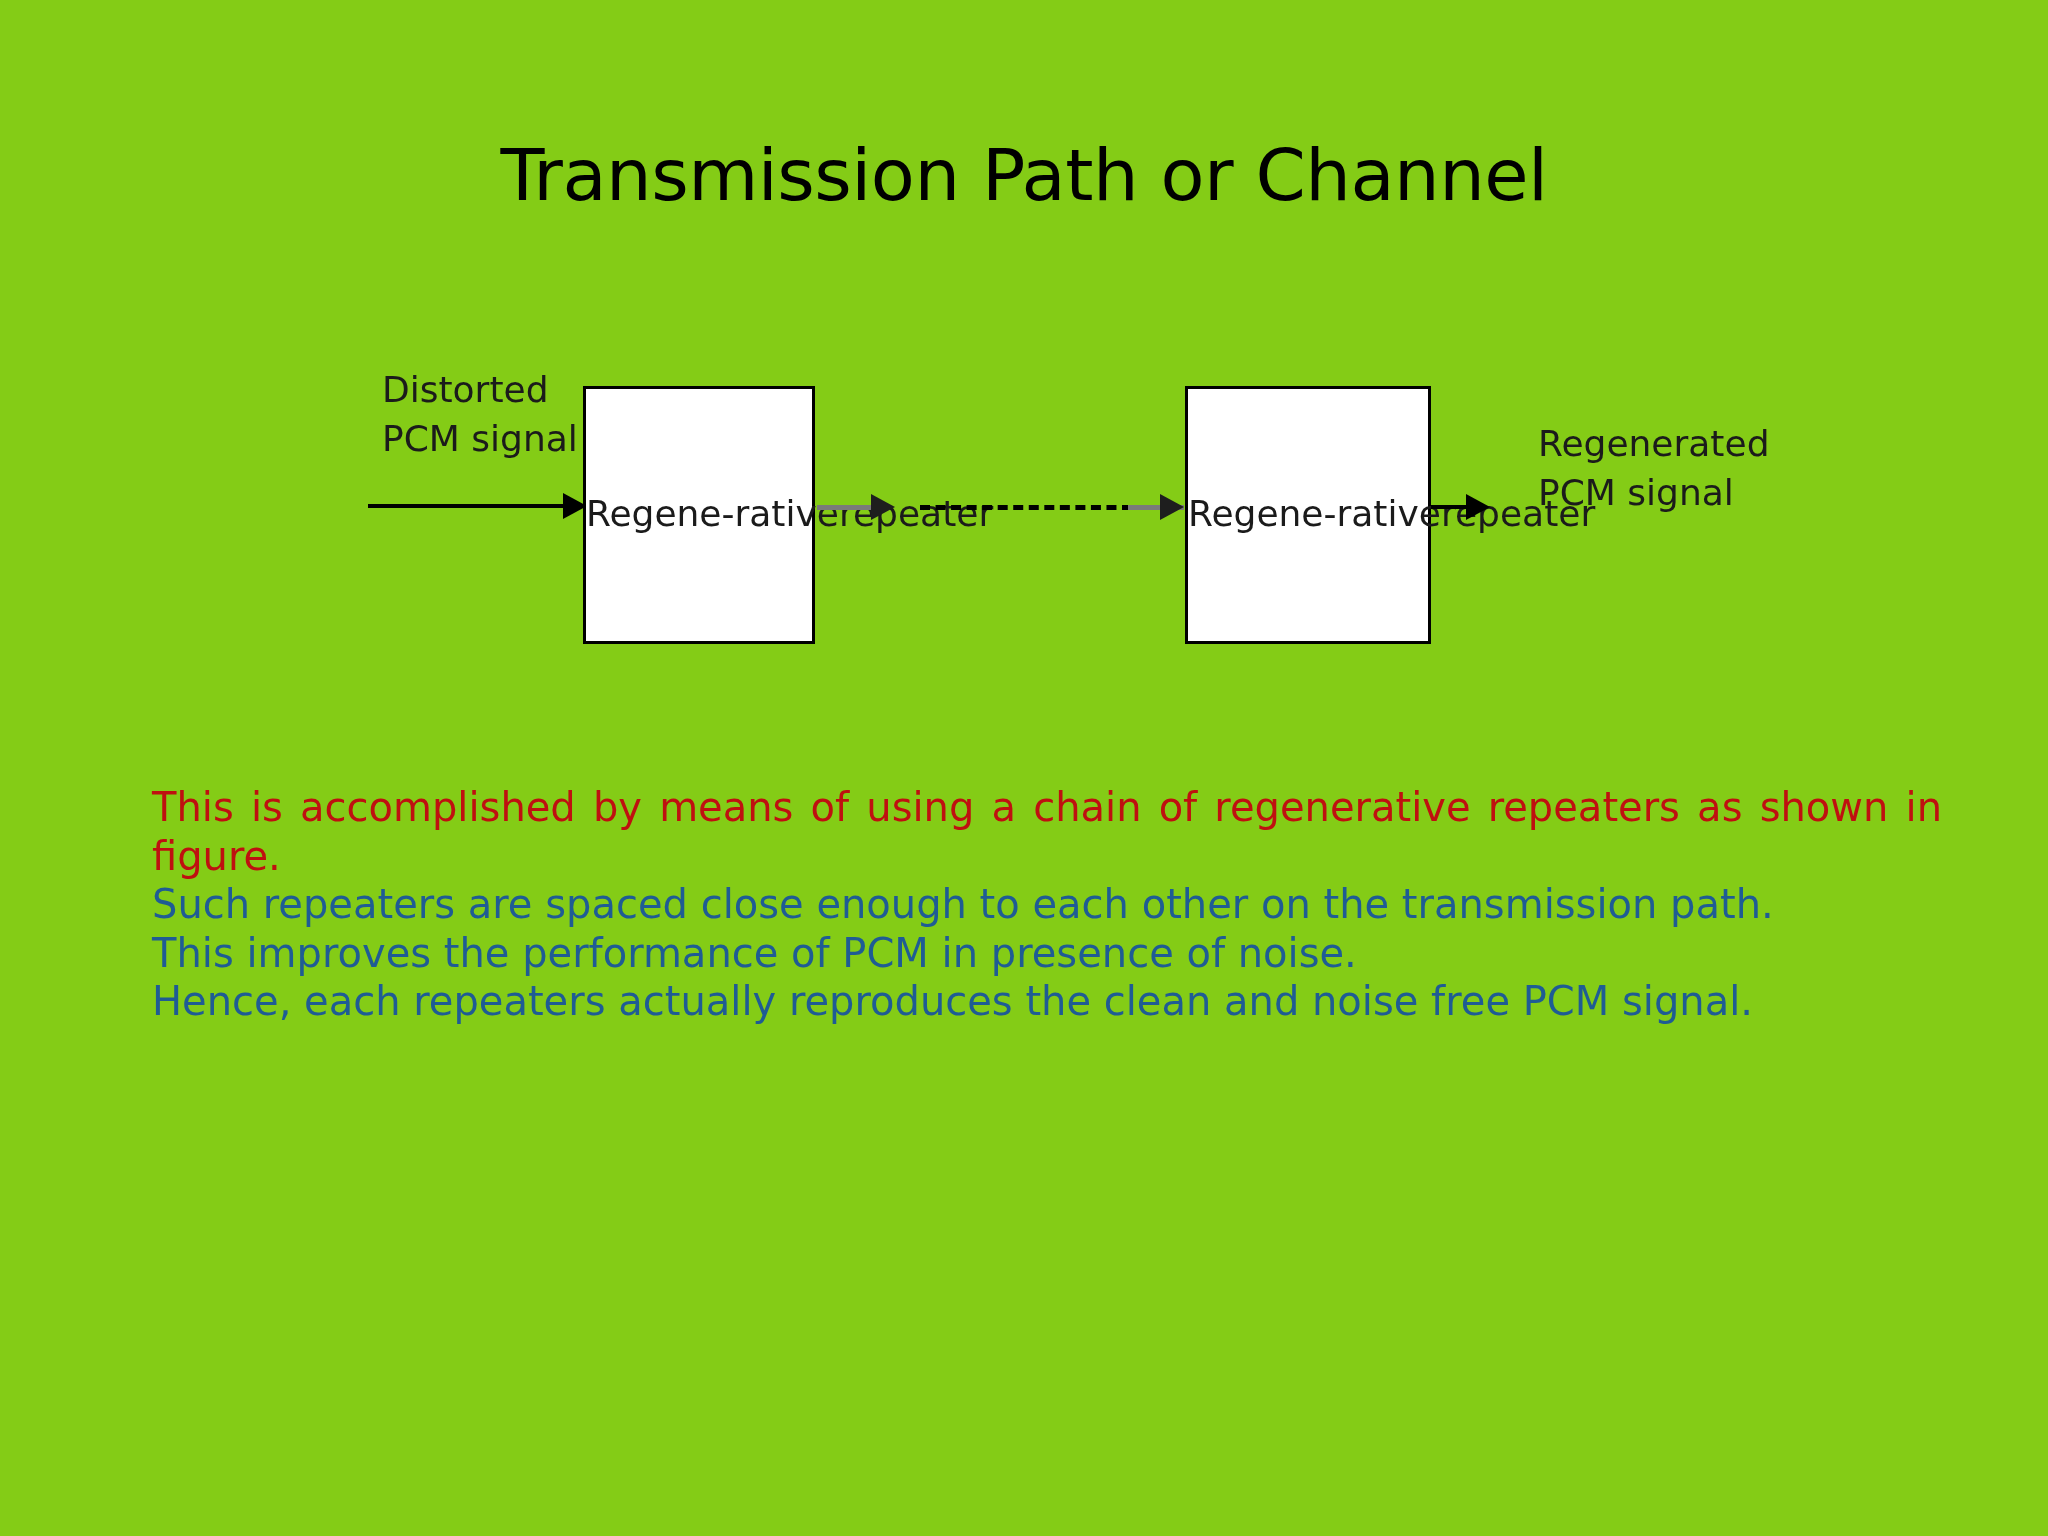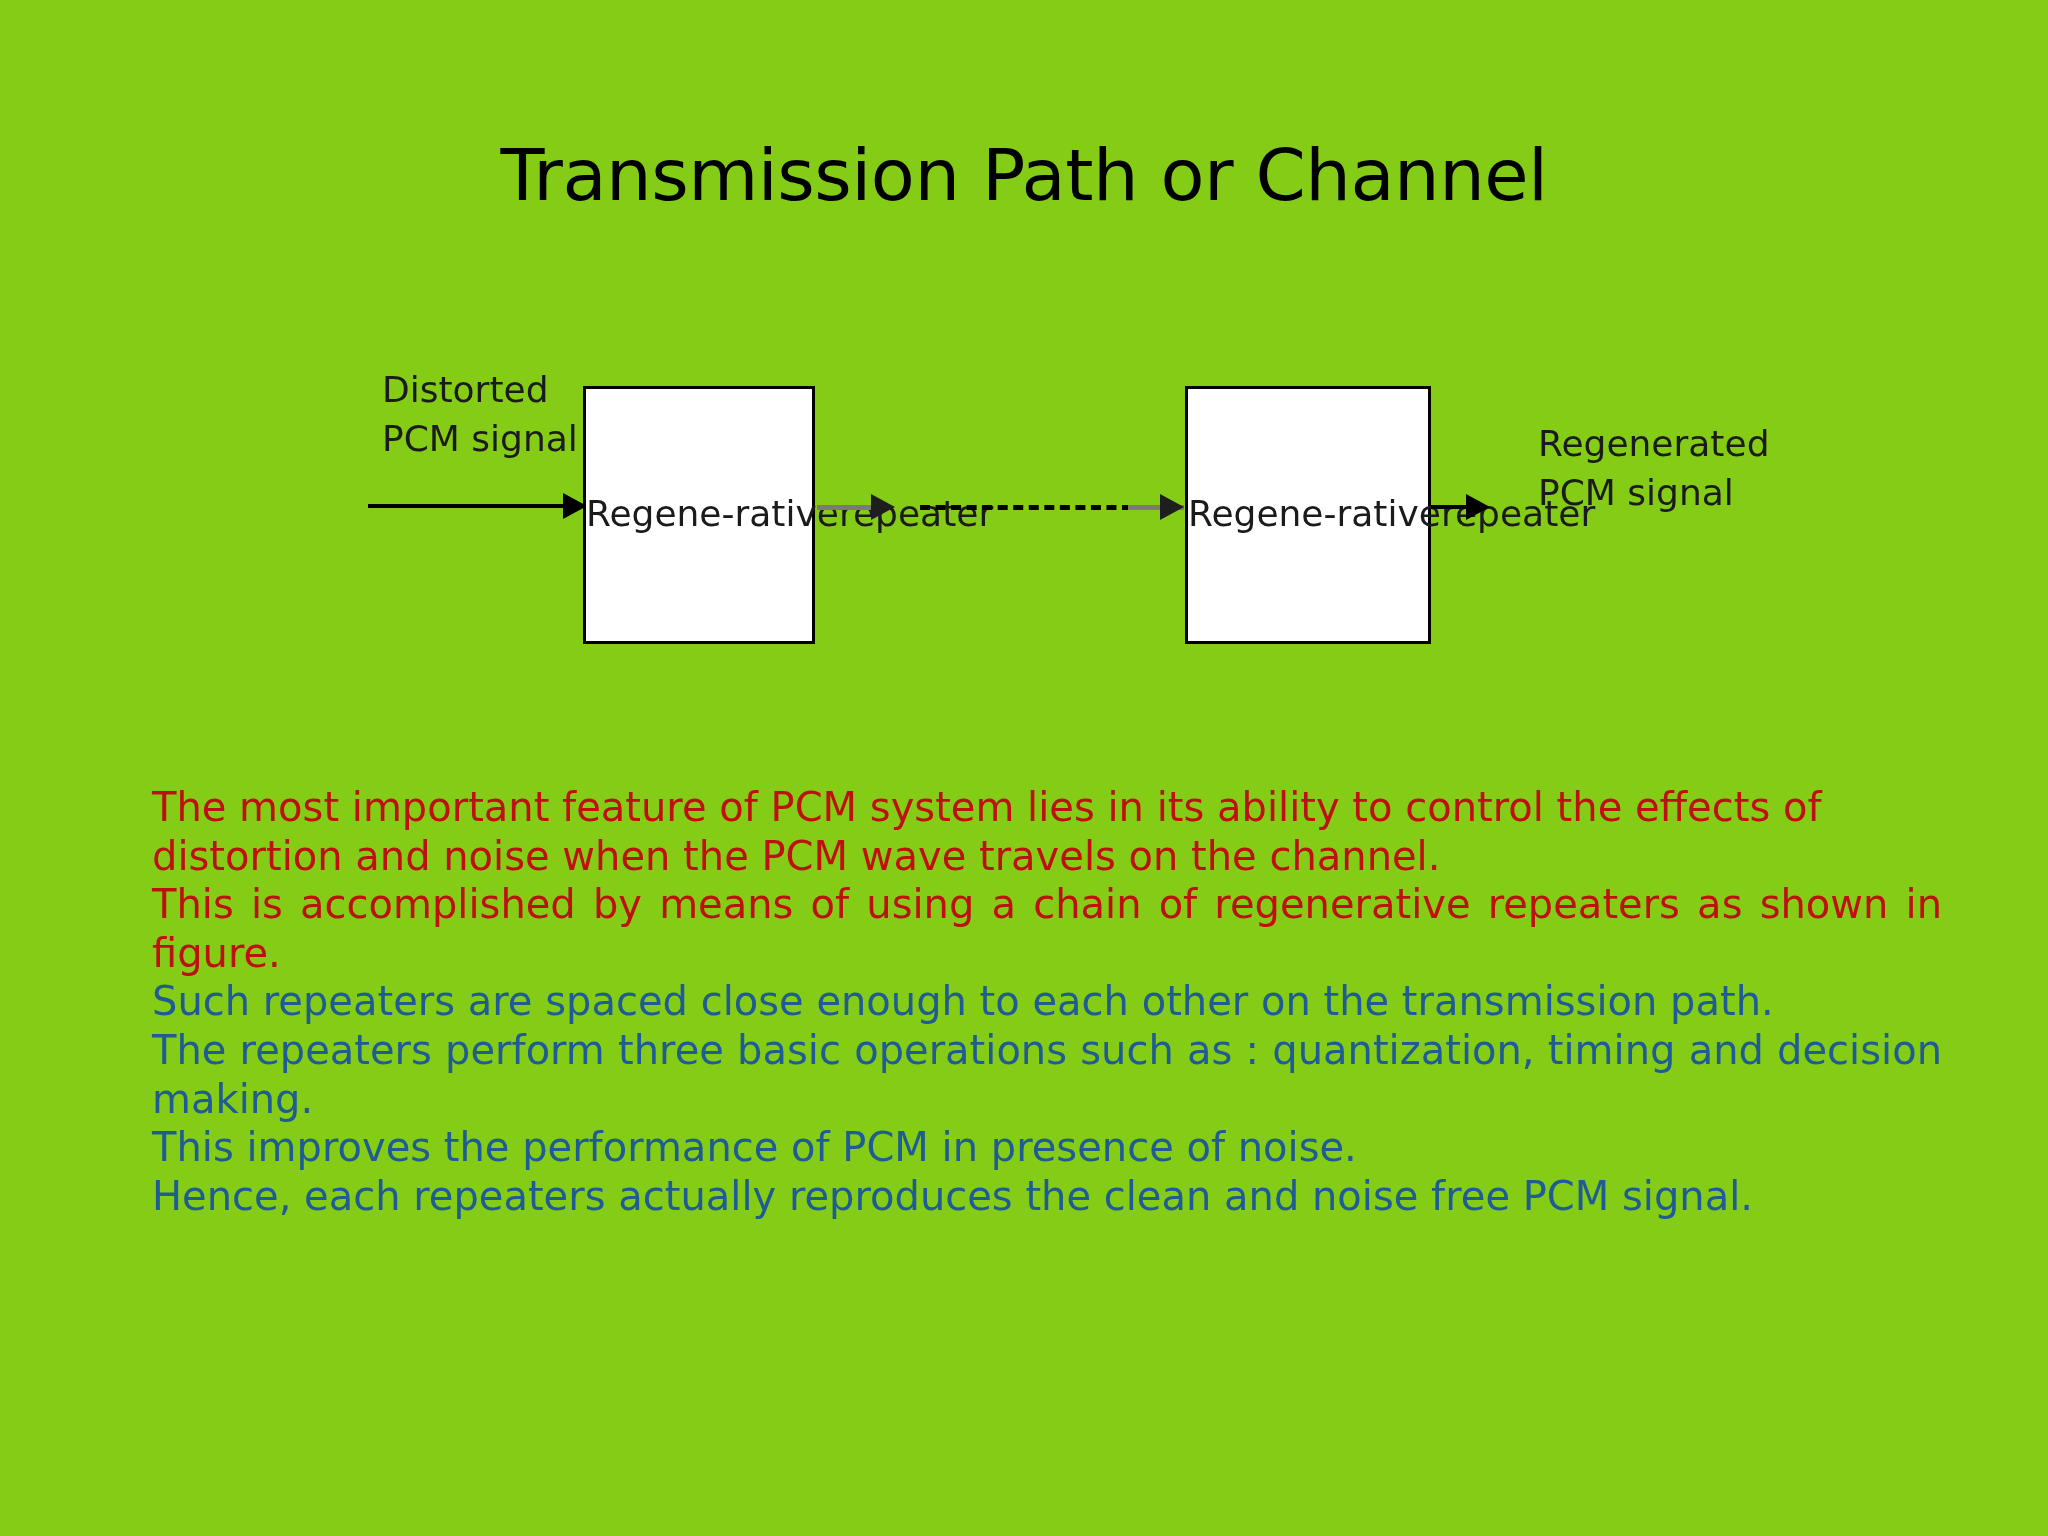--- a/index.html
+++ b/index.html
@@ -170,21 +170,19 @@
     <div class="arrow-line" id="out-line"></div>
     <div class="arrow-head" id="out-head"></div>
 
     <div class="dg-label" id="label-out">
       <div>Regenerated</div>
       <div>PCM signal</div>
     </div>
   </div>
 
   <div class="body-text">
-    <p class="para red">The most important feature of PCM system lies in its ability to control the effects of distortion and noise when the PCM wave travels on the channel.</p>
     <p class="para red justify">This is  accomplished by means of using a chain of regenerative repeaters as shown in figure.</p>
     <p class="para blue">Such repeaters are spaced close enough to each other on the transmission path.</p>
-    <p class="para blue justify">The repeaters perform three basic operations such as : quantization, timing and decision making.</p>
     <p class="para blue">This improves the performance of PCM in presence of noise.</p>
     <p class="para blue">Hence, each repeaters actually reproduces the clean and noise free PCM signal.</p>
   </div>
 
 </div>
 
 </body></html>

